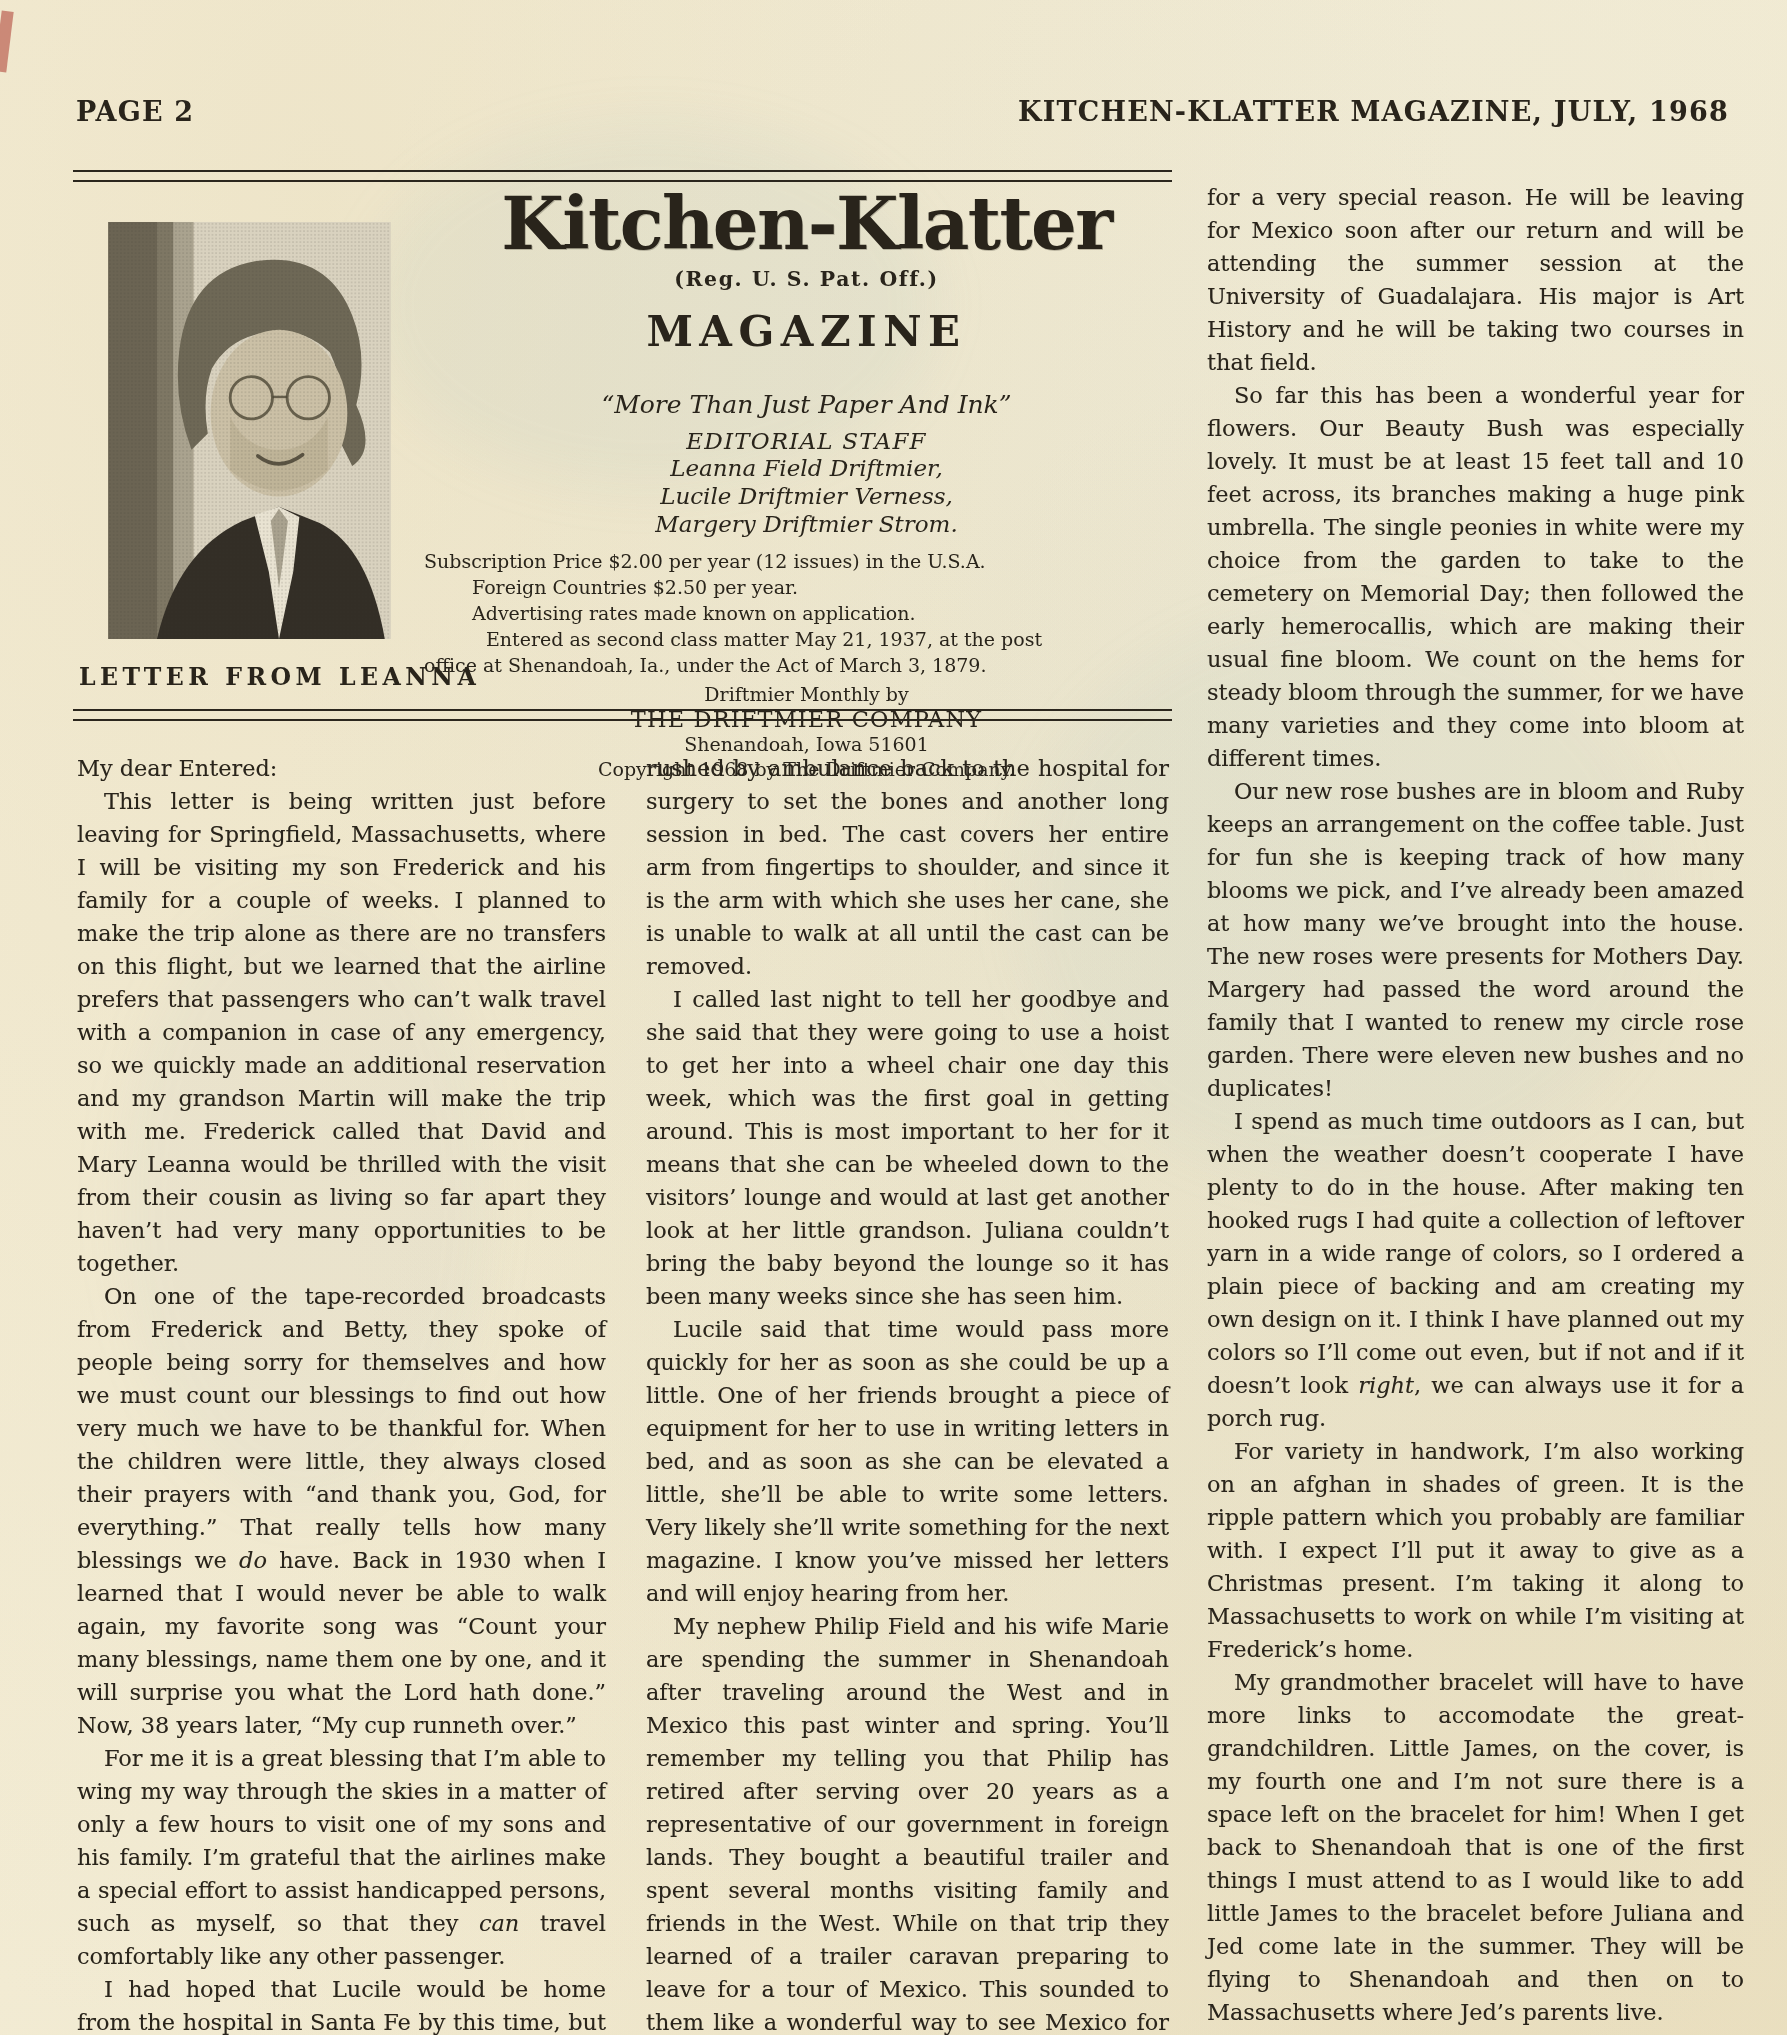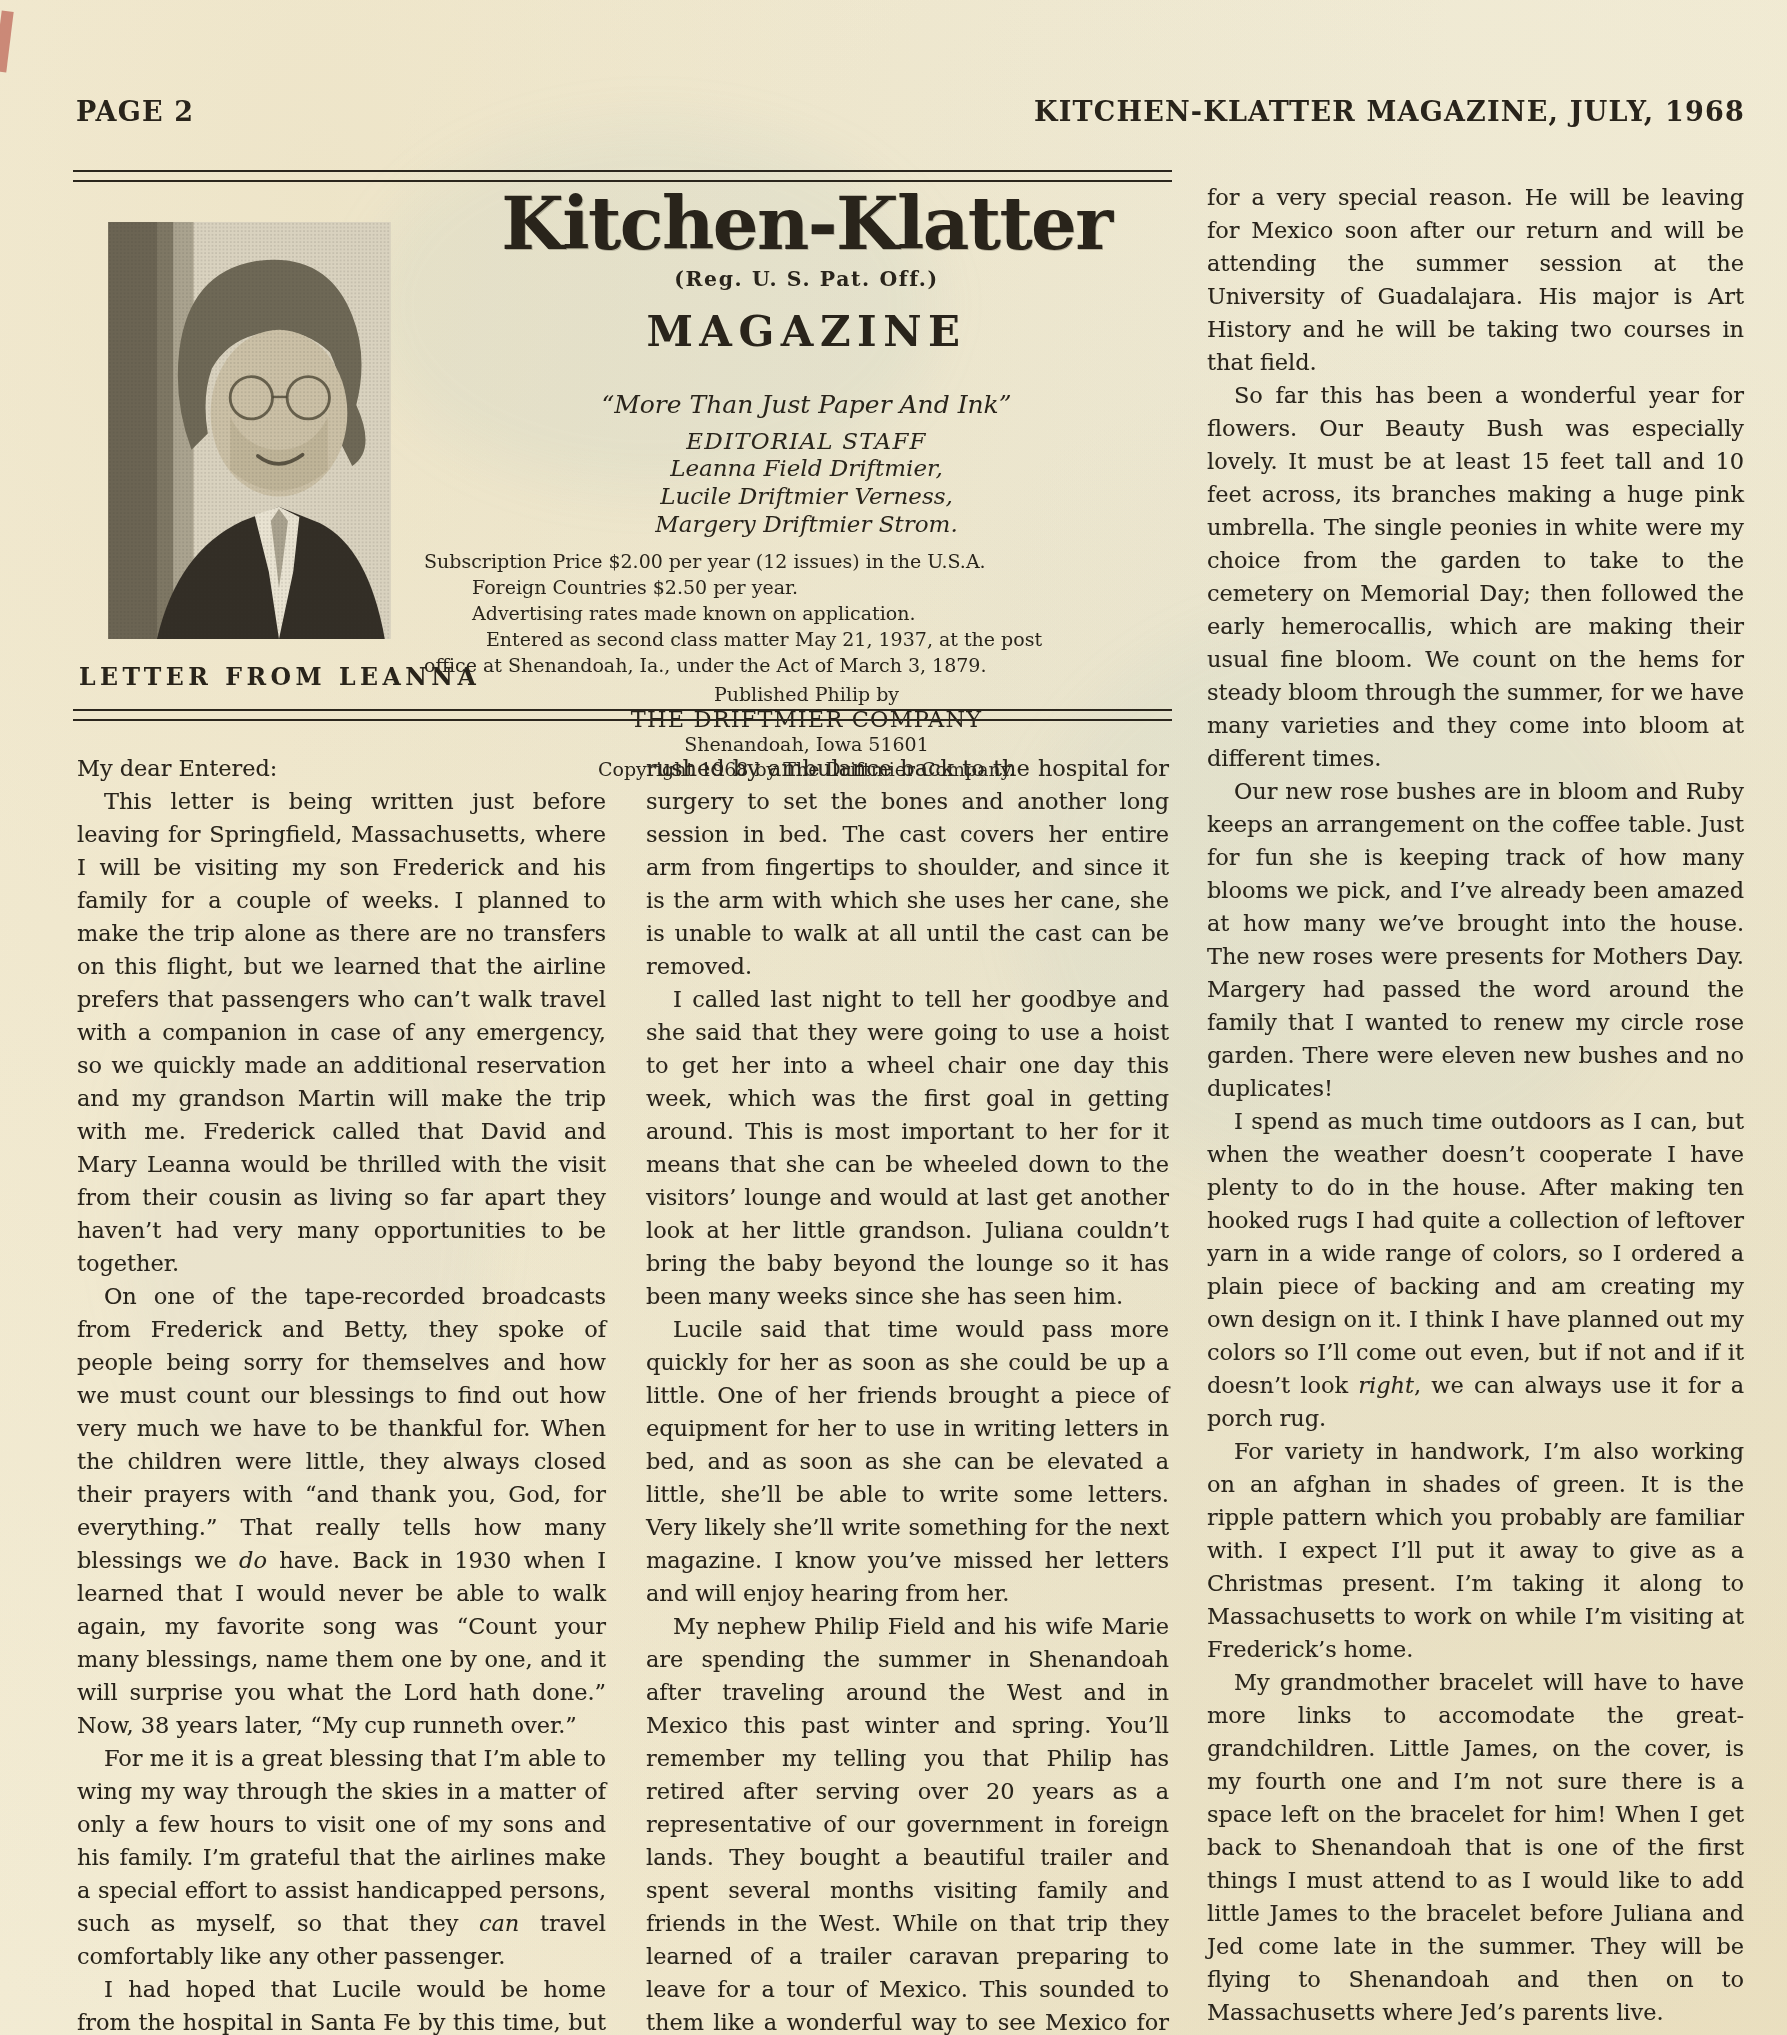--- a/index.html
+++ b/index.html
@@ -16,21 +16,21 @@
       linear-gradient(135deg,#f6efd9 0%,#f2ebd3 45%,#ece2c5 100%);
   }
   .ghost{position:absolute;border-radius:50%;filter:blur(24.4px);pointer-events:none;}
   .g1{left:366px;top:122px;width:570px;height:366px;background:rgba(160,185,190,.10);}
   .g2{left:1018px;top:611px;width:651px;height:570px;background:rgba(160,185,185,.08);}
   .g3{left:122px;top:896px;width:366px;height:611px;background:rgba(150,175,180,.07);}
   .scan-mark{position:absolute;left:-2.4px;top:10.6px;width:12.2px;height:61px;background:#b34a3e;opacity:.6;transform:rotate(7deg);}
 
   .hdr{position:absolute;top:96px;font-size:27px;font-weight:700;letter-spacing:1.2px;white-space:nowrap;}
   .hdr-left{left:76px;}
-  .hdr-right{right:42px;}
+  .hdr-right{right:58px;}
 
   .rule{position:absolute;left:73px;width:1099px;height:8.1px;
         border-top:2.8px solid #2b261d;border-bottom:2.8px solid #2b261d;}
   .rule-top{top:170px;}
   .rule-bottom{top:709px;}
 
   .photo{position:absolute;left:108px;top:222px;width:283px;height:417px;}
   .caption{position:absolute;left:79px;top:663px;width:346px;text-align:center;
            font-size:23.6px;font-weight:700;letter-spacing:4.5px;white-space:nowrap;}
 
@@ -111,21 +111,21 @@
         <div class="staff-line">Margery Driftmier Strom.</div>
       </div>
     <div class="subs">
         <div class="sub-line">Subscription Price $2.00 per year (12 issues) in the U.S.A.</div>
         <div class="sub-line">Foreign Countries $2.50 per year.</div>
         <div class="sub-line">Advertising rates made known on application.</div>
         <div class="sub-line">Entered as second class matter May 21, 1937, at the post</div>
         <div class="sub-line">office at Shenandoah, Ia., under the Act of March 3, 1879.</div>
       </div>
     <div class="pub">
-        <div class="pub-line">Published Philip by</div>
+        <div class="pub-line">Driftmier Monthly by</div>
         <div class="pub-line">THE DRIFTMIER COMPANY</div>
         <div class="pub-line">Shenandoah, Iowa 51601</div>
         <div class="pub-line">Copyright 1968 by The Driftmier Company.</div>
       </div>
   </div>
 
   <div class="rule rule-bottom"></div>
 
   <div class="col col1">
     <p class="salutation">My dear Entered:</p>

